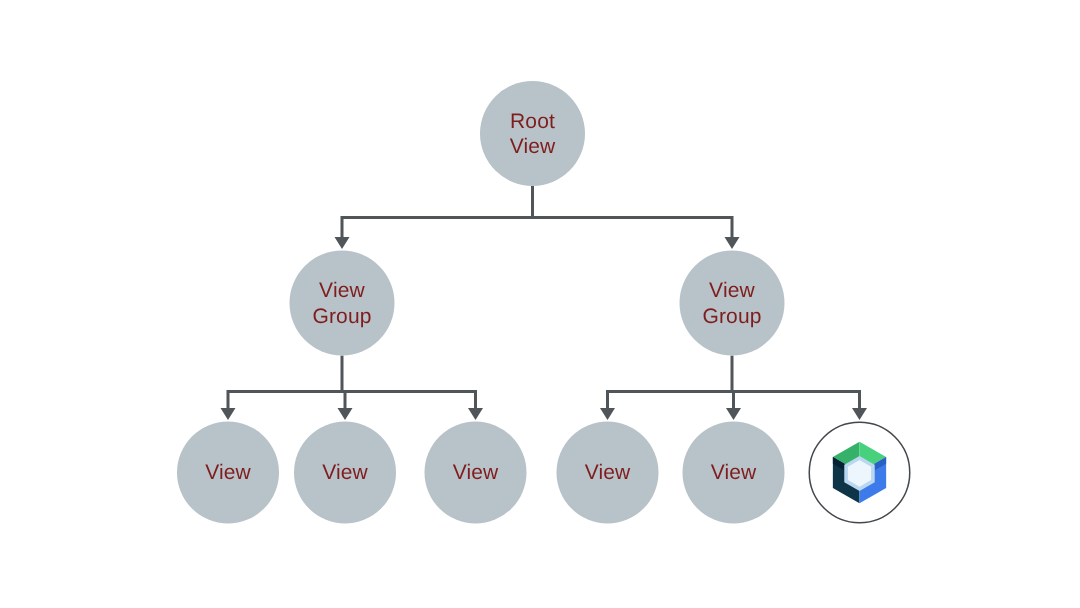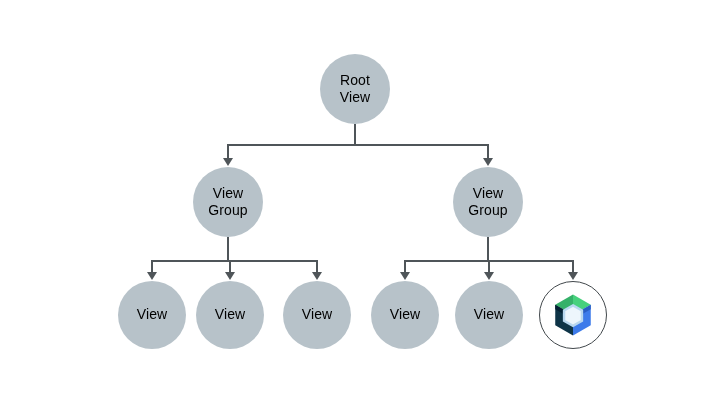--- a/index.html
+++ b/index.html
@@ -29,21 +29,21 @@
     border-radius: 50%;
     background: #b7c2c9;
     display: flex;
     align-items: center;
     justify-content: center;
     text-align: center;
   }
   .node .label {
     font-size: 14px;
     line-height: 1.25;
-    color: #000000;
+    color: #7f1d1d;
     white-space: pre-line;
     letter-spacing: 0.1px;
   }
   .node.leaf {
     width: 68px;
     height: 68px;
   }
   .node.compose {
     width: 68px;
     height: 68px;

